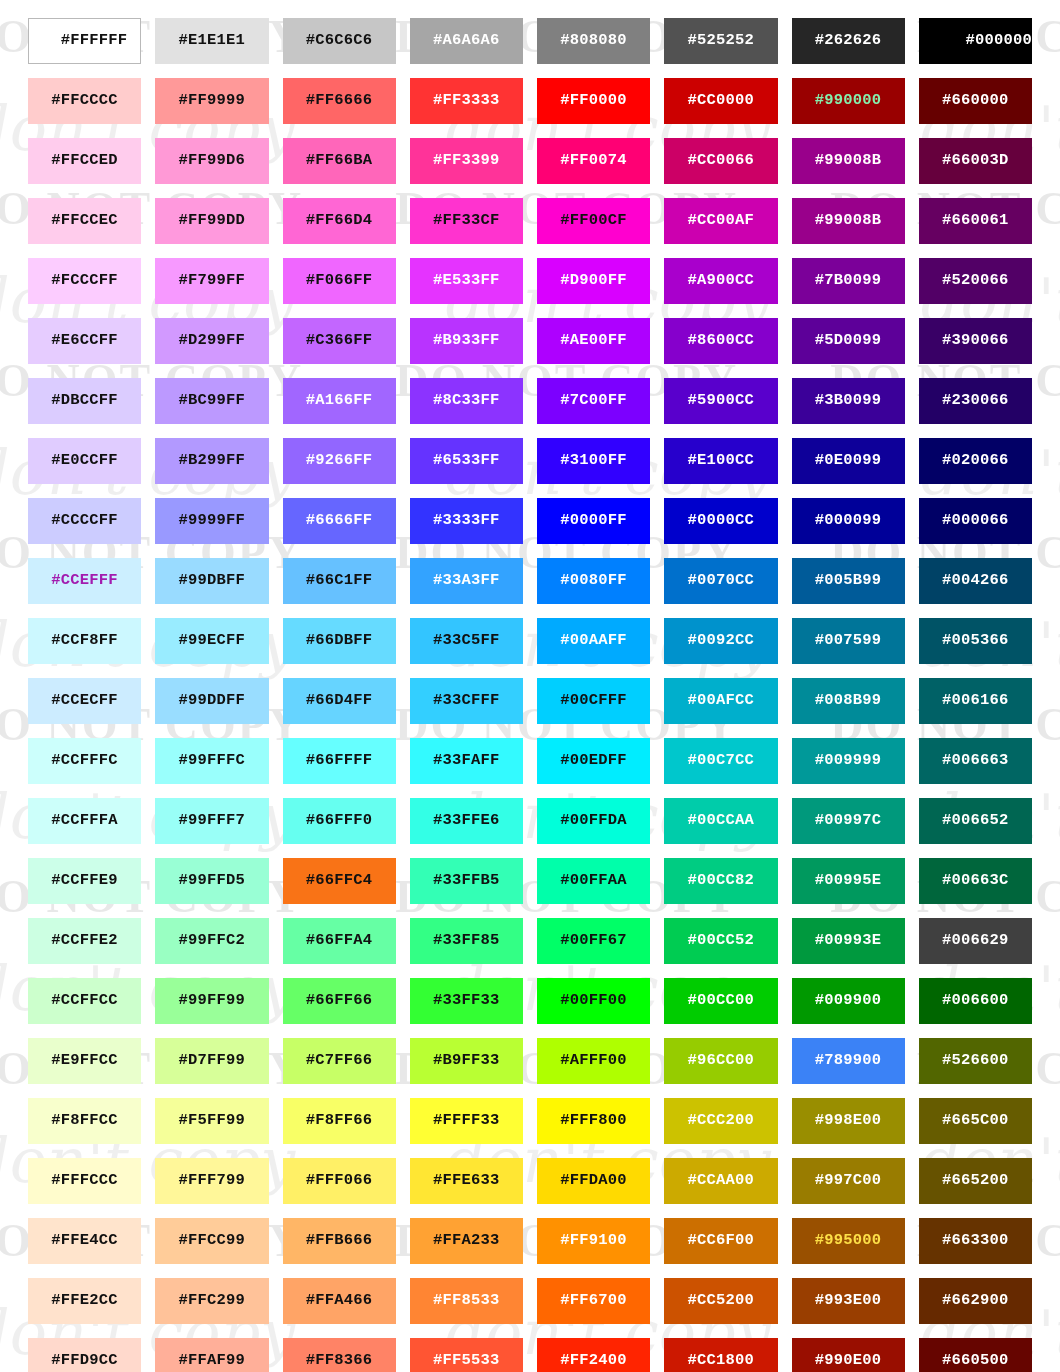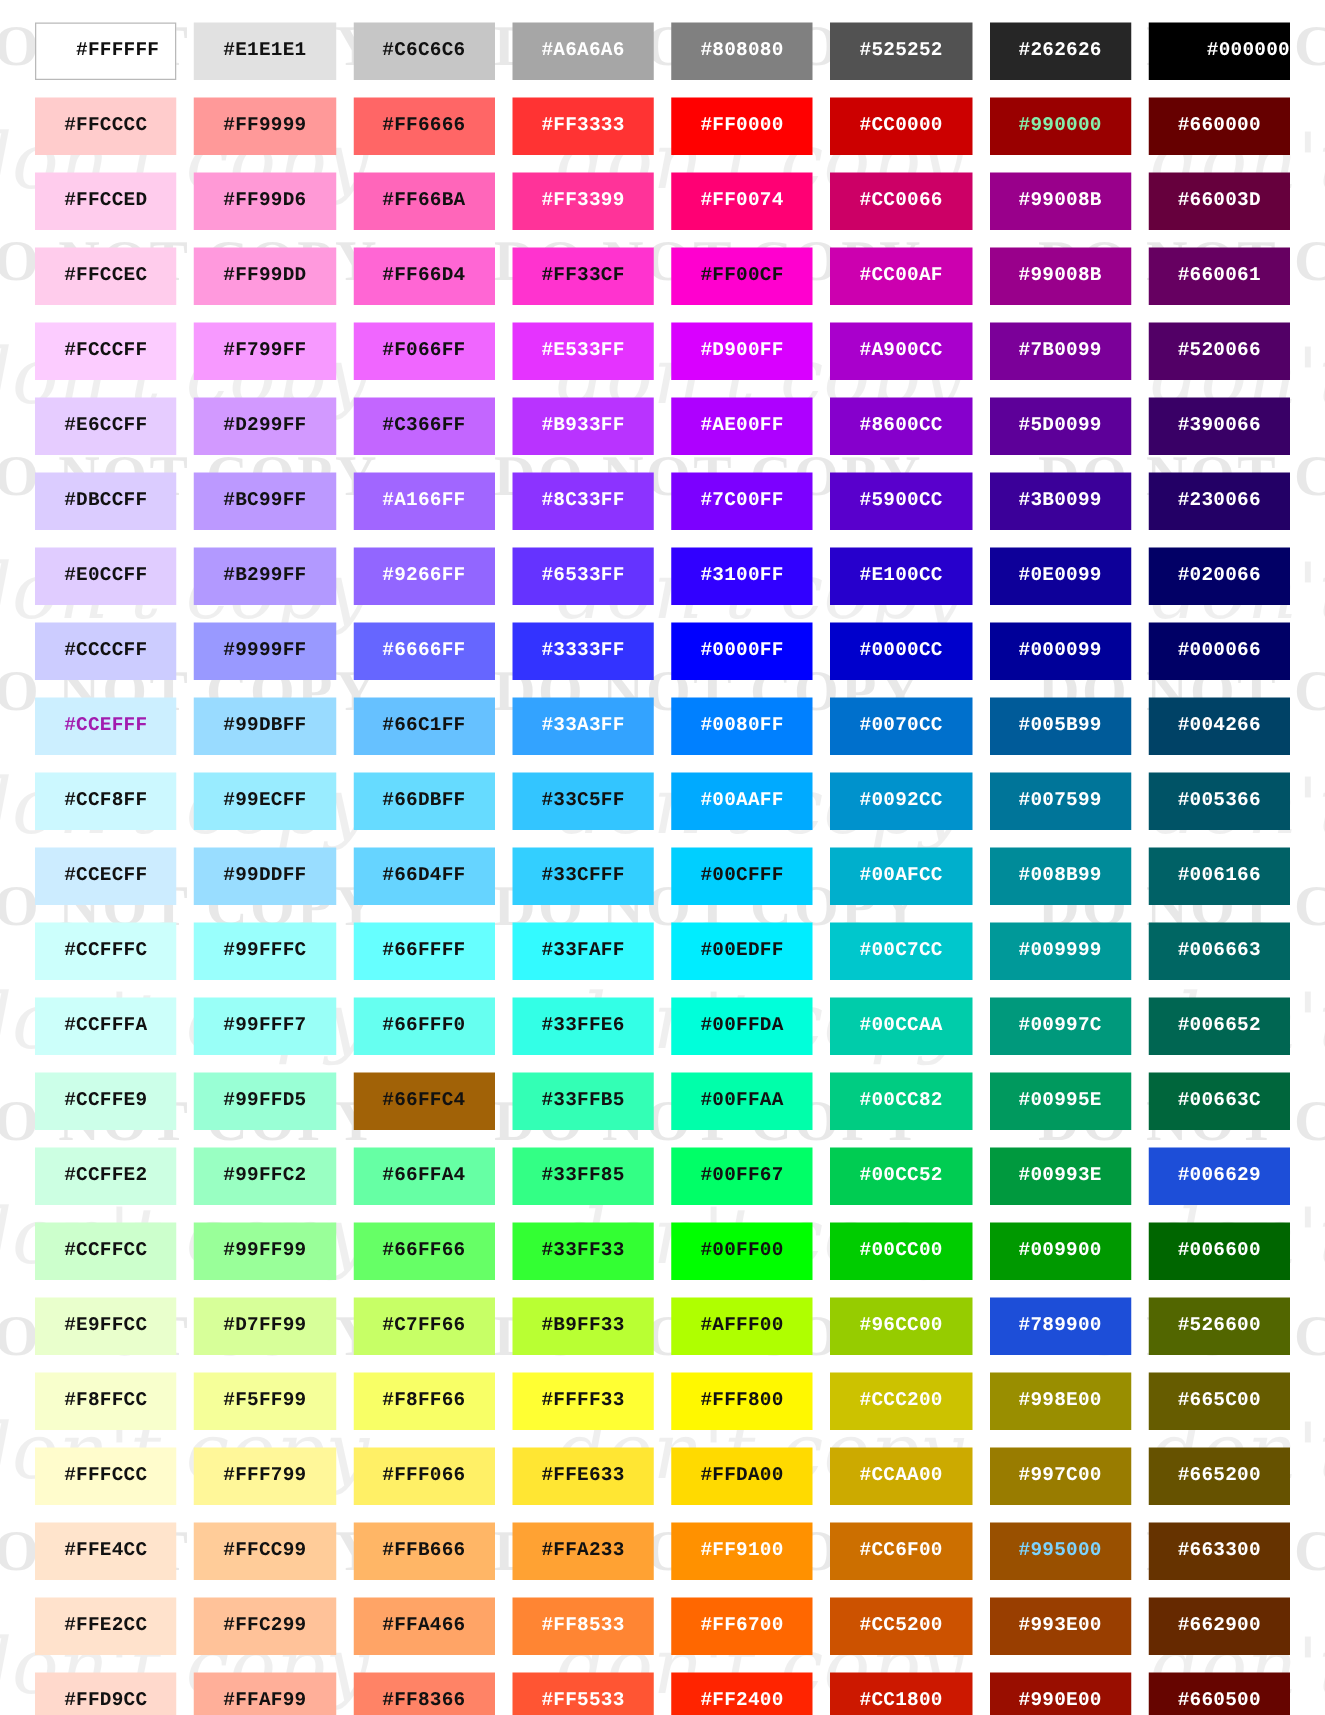--- a/index.html
+++ b/index.html
@@ -539,21 +539,21 @@
           <span class="swatch-label" style="color: rgb(255, 255, 255);">#006652</span>
         </div>
       </div>
       <div class="swatch-row">
         <div class="swatch" style="background: rgb(204, 255, 233);">
           <span class="swatch-label" style="color: rgb(17, 17, 17);">#CCFFE9</span>
         </div>
         <div class="swatch" style="background: rgb(153, 255, 213);">
           <span class="swatch-label" style="color: rgb(17, 17, 17);">#99FFD5</span>
         </div>
-        <div class="swatch" style="background: #a16207;">
+        <div class="swatch" style="background: #f97316;">
           <span class="swatch-label" style="color: rgb(17, 17, 17);">#66FFC4</span>
         </div>
         <div class="swatch" style="background: rgb(51, 255, 181);">
           <span class="swatch-label" style="color: rgb(17, 17, 17);">#33FFB5</span>
         </div>
         <div class="swatch" style="background: rgb(0, 255, 170);">
           <span class="swatch-label" style="color: rgb(17, 17, 17);">#00FFAA</span>
         </div>
         <div class="swatch" style="background: rgb(0, 204, 130);">
           <span class="swatch-label" style="color: rgb(255, 255, 255);">#00CC82</span>
@@ -580,21 +580,21 @@
         </div>
         <div class="swatch" style="background: rgb(0, 255, 103);">
           <span class="swatch-label" style="color: rgb(17, 17, 17);">#00FF67</span>
         </div>
         <div class="swatch" style="background: rgb(0, 204, 82);">
           <span class="swatch-label" style="color: rgb(255, 255, 255);">#00CC52</span>
         </div>
         <div class="swatch" style="background: rgb(0, 153, 62);">
           <span class="swatch-label" style="color: rgb(255, 255, 255);">#00993E</span>
         </div>
-        <div class="swatch" style="background: #1d4ed8;">
+        <div class="swatch" style="background: #404040;">
           <span class="swatch-label" style="color: rgb(255, 255, 255);">#006629</span>
         </div>
       </div>
       <div class="swatch-row">
         <div class="swatch" style="background: rgb(204, 255, 204);">
           <span class="swatch-label" style="color: rgb(17, 17, 17);">#CCFFCC</span>
         </div>
         <div class="swatch" style="background: rgb(153, 255, 153);">
           <span class="swatch-label" style="color: rgb(17, 17, 17);">#99FF99</span>
         </div>
@@ -629,21 +629,21 @@
         </div>
         <div class="swatch" style="background: rgb(185, 255, 51);">
           <span class="swatch-label" style="color: rgb(17, 17, 17);">#B9FF33</span>
         </div>
         <div class="swatch" style="background: rgb(175, 255, 0);">
           <span class="swatch-label" style="color: rgb(17, 17, 17);">#AFFF00</span>
         </div>
         <div class="swatch" style="background: rgb(150, 204, 0);">
           <span class="swatch-label" style="color: rgb(255, 255, 255);">#96CC00</span>
         </div>
-        <div class="swatch" style="background: #1d4ed8;">
+        <div class="swatch" style="background: #3b82f6;">
           <span class="swatch-label" style="color: rgb(255, 255, 255);">#789900</span>
         </div>
         <div class="swatch" style="background: rgb(82, 102, 0);">
           <span class="swatch-label" style="color: rgb(255, 255, 255);">#526600</span>
         </div>
       </div>
       <div class="swatch-row">
         <div class="swatch" style="background: rgb(248, 255, 204);">
           <span class="swatch-label" style="color: rgb(17, 17, 17);">#F8FFCC</span>
         </div>
@@ -708,21 +708,21 @@
         <div class="swatch" style="background: rgb(255, 162, 51);">
           <span class="swatch-label" style="color: rgb(17, 17, 17);">#FFA233</span>
         </div>
         <div class="swatch" style="background: rgb(255, 145, 0);">
           <span class="swatch-label" style="color: rgb(255, 255, 255);">#FF9100</span>
         </div>
         <div class="swatch" style="background: rgb(204, 111, 0);">
           <span class="swatch-label" style="color: rgb(255, 255, 255);">#CC6F00</span>
         </div>
         <div class="swatch" style="background: rgb(153, 80, 0);">
-          <span class="swatch-label" style="color: #7dd3fc; font-family: Liberation Mono, monospace;">#995000</span>
+          <span class="swatch-label" style="color: #fde047; font-family: Liberation Mono, monospace;">#995000</span>
         </div>
         <div class="swatch" style="background: rgb(102, 51, 0);">
           <span class="swatch-label" style="color: rgb(255, 255, 255);">#663300</span>
         </div>
       </div>
       <div class="swatch-row">
         <div class="swatch" style="background: rgb(255, 226, 204);">
           <span class="swatch-label" style="color: rgb(17, 17, 17);">#FFE2CC</span>
         </div>
         <div class="swatch" style="background: rgb(255, 194, 153);">

